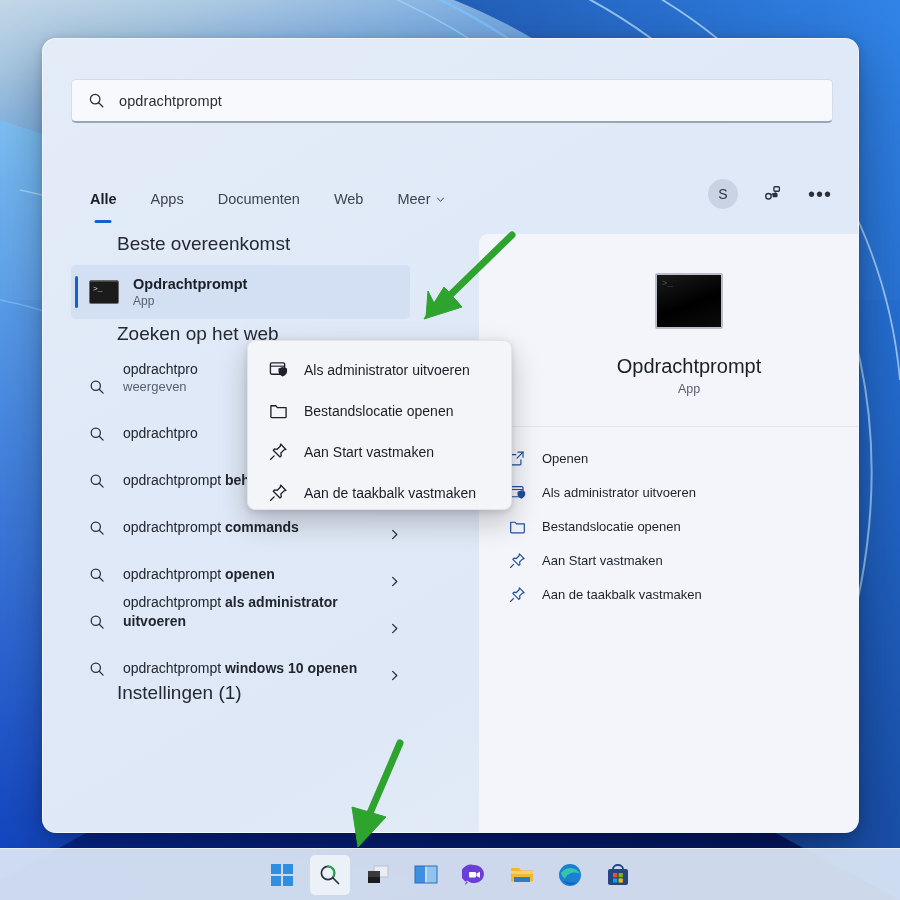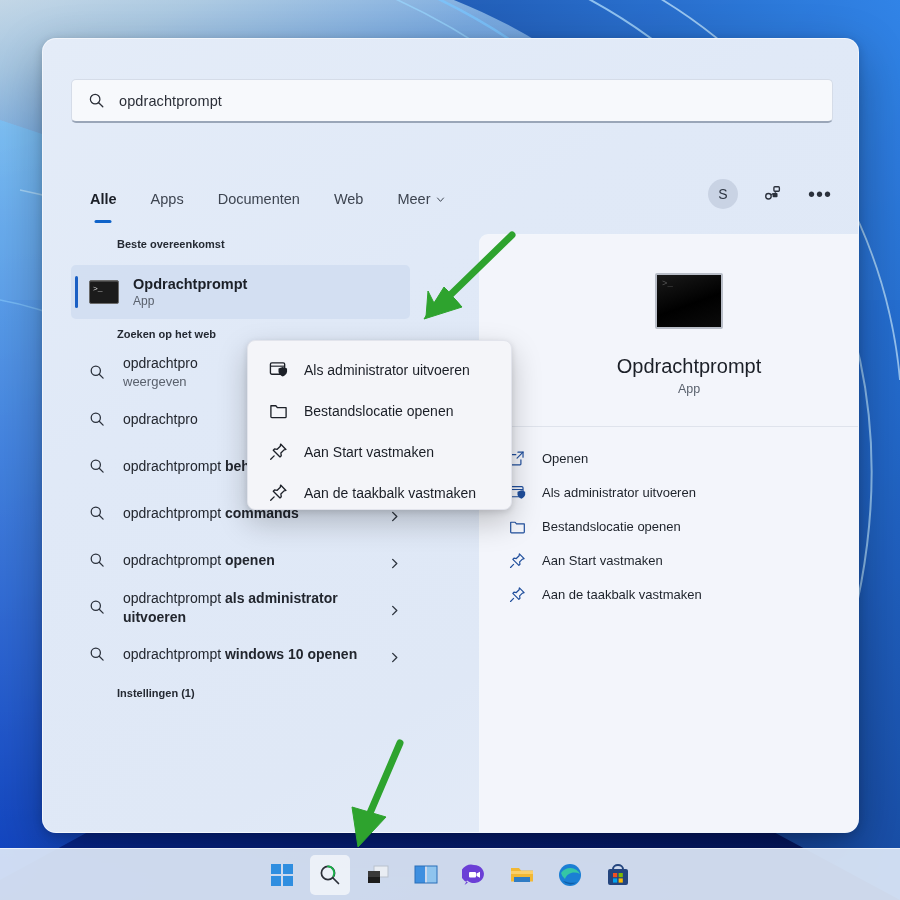--- a/index.html
+++ b/index.html
@@ -69,21 +69,21 @@
     width: 30px; height: 30px; border-radius: 50%;
     background: #c9d3e4; color: #2d3542; font-size: 14px;
     display: flex; align-items: center; justify-content: center;
   }
   .ic-btn { width: 26px; height: 26px; display: flex; align-items: center; justify-content: center; color: #2b313c; }
   .dots { font-size: 20px; color: #2b313c; line-height: 10px; letter-spacing: 1px; }
 
   
   .leftcol { position: absolute; left: 0; top: 190px; width: 395px; height: 600px; }
   .sechead {
-    font-size: 11px; font-weight: 700; color: #242932;
+    font-size: 19px; font-weight: 400; color: #242932;
     padding: 0 0 0 74px; height: 30px; display: flex; align-items: center;
   }
   .bestmatch {
     position: relative; margin: 6px 28px 0 28px; height: 54px;
     background: rgba(205,219,240,.72);
     border-radius: 5px;
     display: flex; align-items: center; gap: 14px; padding-left: 18px;
   }
   .bestmatch::before {
     content: ""; position: absolute; left: 4px; top: 11px;
@@ -98,21 +98,21 @@
   .cmd-ico::after {
     content: ">_"; position: absolute; left: 3px; top: 3px;
     color: #dcdcdc; font-family: "Liberation Mono", monospace; font-size: 8px;
   }
   .bm-txt { display: flex; flex-direction: column; line-height: 1.25; }
   .bm-title { font-size: 14.5px; font-weight: 600; color: #1b1f27; }
   .bm-sub { font-size: 12px; color: #59606c; }
 
   .resultrow {
     position: relative; margin: 0 28px; min-height: 47px;
-    display: flex; align-items: center; gap: 17px; padding-left: 18px; padding-right: 10px;
+    display: flex; align-items: flex-end; gap: 17px; padding-left: 18px; padding-right: 10px;
   }
   .res-txt { font-size: 14px; color: #22262e; line-height: 1.35; flex: 1; }
   .res-txt b { font-weight: 700; }
   .res-sub { display: block; font-size: 13px; color: #5a616d; font-weight: 400; }
   .chev { width: 11px; height: 11px; flex: 0 0 auto; color: #2f3640; }
 
   
   .detail {
     position: absolute; left: 437px; top: 196px;
     width: 418px; height: 630px;

